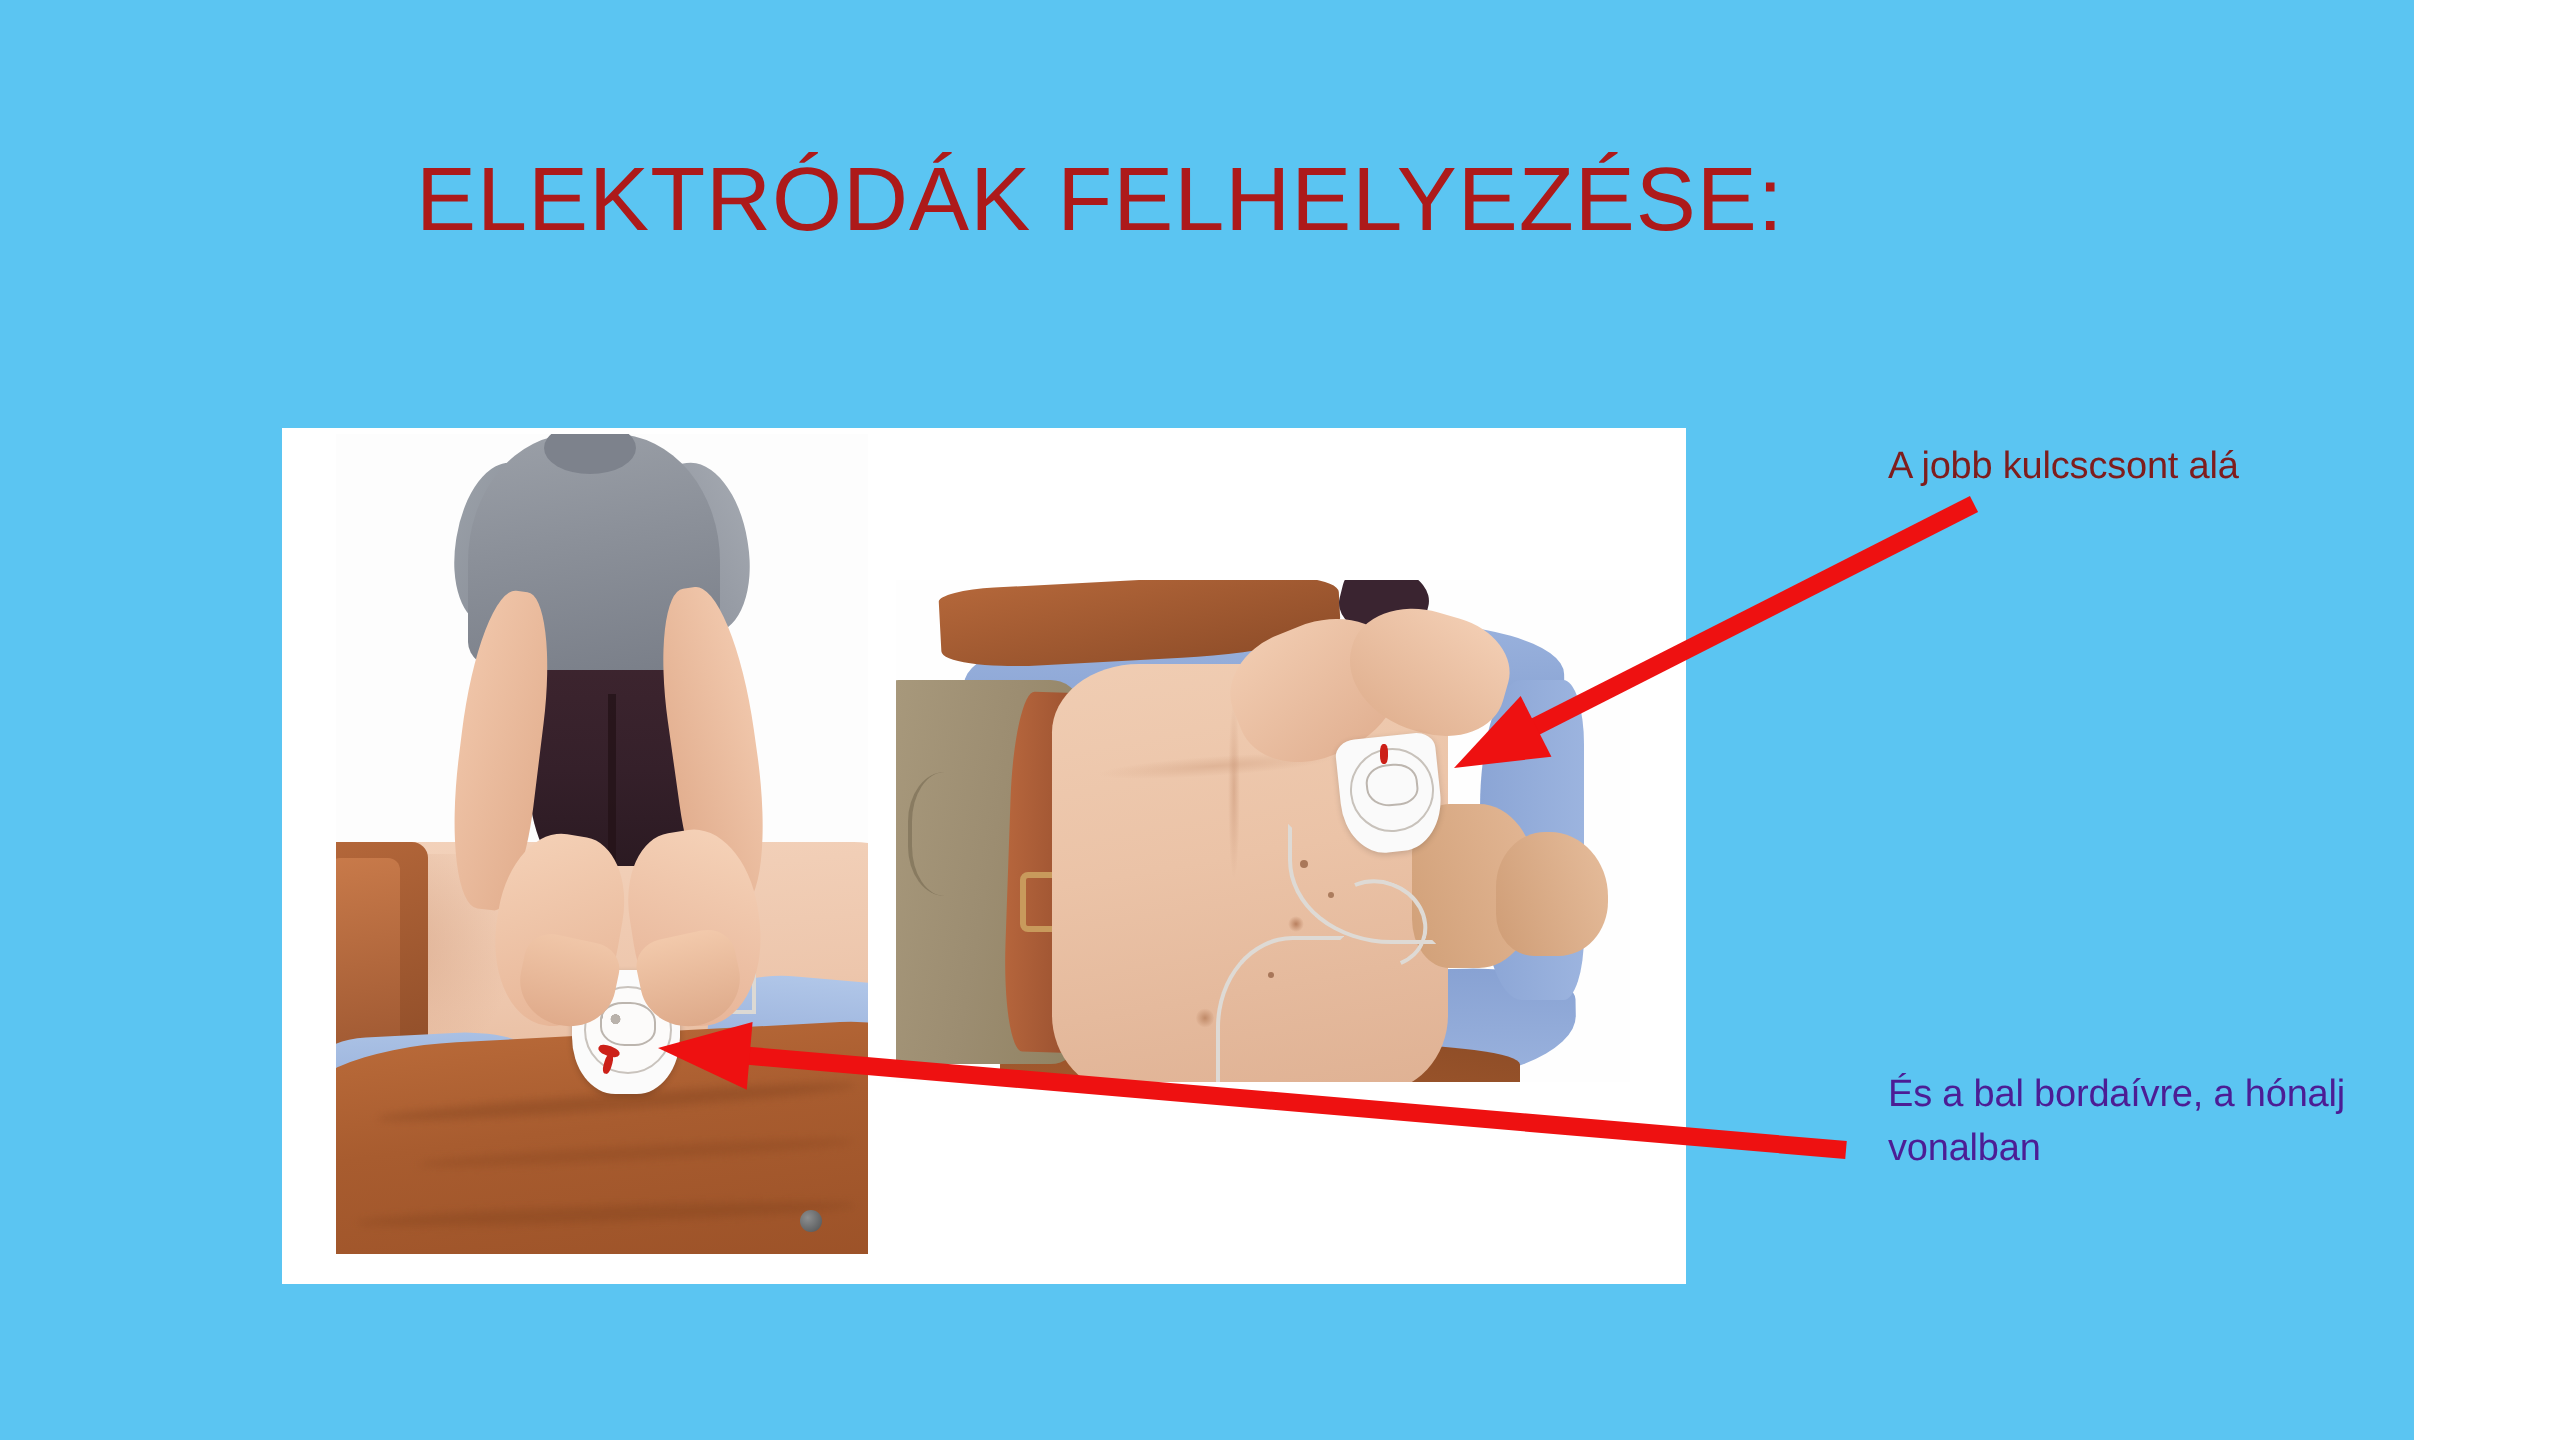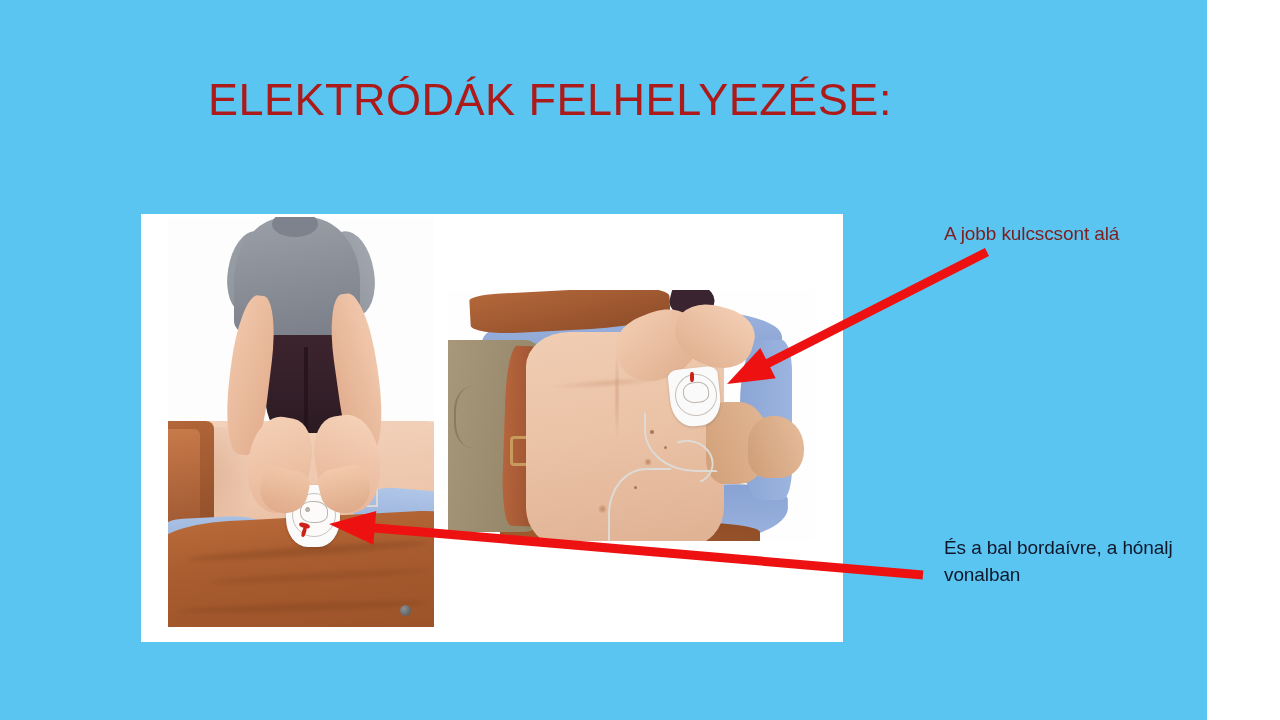--- a/index.html
+++ b/index.html
@@ -505,21 +505,21 @@
       <div class="ph-layer R-pad"></div>
       <div class="ph-layer R-padCircle"></div>
       <div class="ph-layer R-padFig"></div>
       <div class="ph-layer R-padRed"></div>
     </div>
 
   </div>
 
   <div class="callout" id="callout-top" style="color: #7f1d1d;">A jobb kulcscsont alá</div>
 
-  <div class="callout" id="callout-bottom" style="color: #0f172a;">És a bal bordaívre, a hónalj vonalban</div>
+  <div class="callout" id="callout-bottom" style="color: #4c1d95;">És a bal bordaívre, a hónalj vonalban</div>
 
   <svg id="arrow-layer" viewBox="0 0 1280 720">
     <g>
       <line id="arr1-line" x1="987" y1="252" x2="762.6666707703272" y2="365.89230560891076" stroke="#ee1111" stroke-width="9" stroke-linecap="butt"></line>
       <polygon id="arr1-head" points="727,384 760.3209012696634,348.0178163728583 775.7124415020892,378.3344865276365" fill="#ee1111"></polygon>
     </g>
     <g>
       <line id="arr2-line" x1="923" y1="575" x2="368.8533762180701" y2="527.4217545237738" stroke="#ee1111" stroke-width="9" stroke-linecap="butt"></line>
       <polygon id="arr2-head" points="329,524 376.2856283233844,510.99733280966 373.3771369781768,544.8727025950196" fill="#ee1111"></polygon>
     </g>

